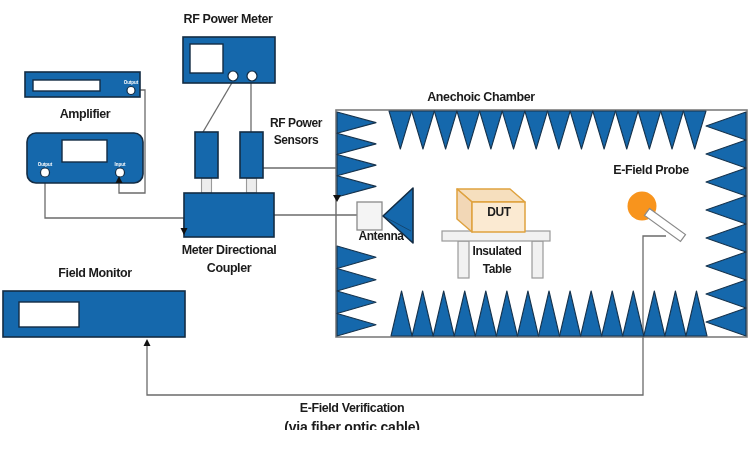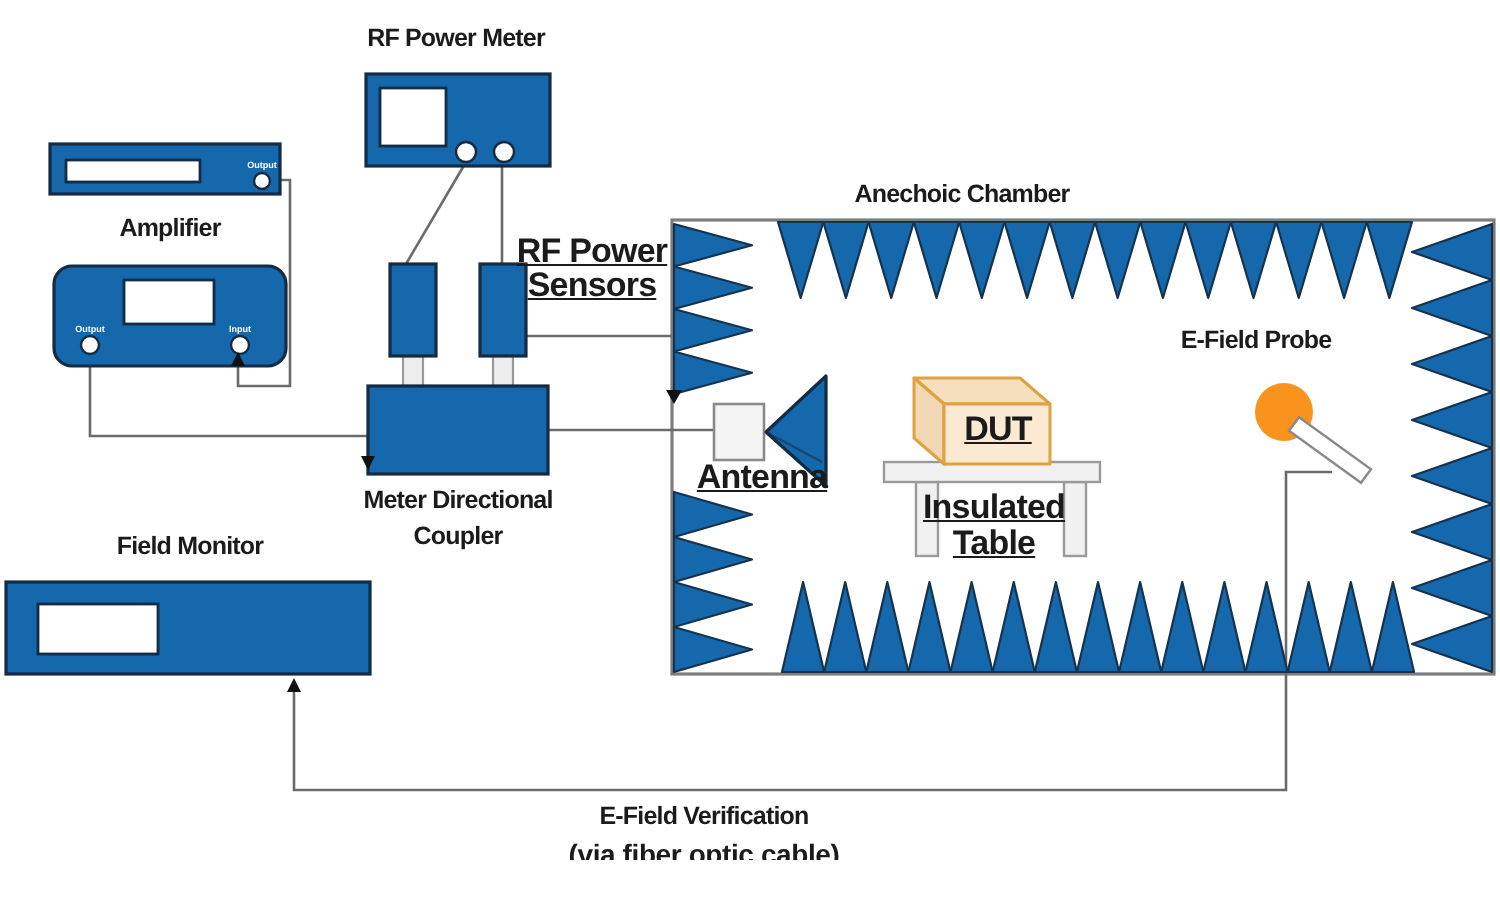--- a/index.html
+++ b/index.html
@@ -6,21 +6,21 @@
   .canvas{
     position:relative;width:750px;height:430px;background:#ffffff;overflow:hidden;
     font-family:"Liberation Sans",sans-serif;
   }
   svg{position:absolute;left:0;top:0;}
   .lbl{
     position:absolute;transform:translateX(-50%);
     font:700 12.5px "Liberation Sans",sans-serif;
     letter-spacing:-0.4px;color:var(--text,#1b1b1b);white-space:nowrap;line-height:1;
   }
-  .lbl.small{font-size:17px;text-decoration:underline;}
+  .lbl.small{font-size:12px;}
   .lbl.sub{font-size:14px;font-weight:600;letter-spacing:-0.2px;}
   .port-lbl{
     position:absolute;transform:translateX(-50%);
     font:700 4.5px "Liberation Sans",sans-serif;color:#ffffff;white-space:nowrap;line-height:1;
   }
   .dev{fill:var(--device_blue);stroke:var(--device_stroke);stroke-width:1.6;}
   .screen{fill:#ffffff;stroke:var(--device_stroke);stroke-width:1.4;}
   .port{fill:#ffffff;stroke:var(--device_stroke);stroke-width:1.2;}
   .cable{fill:none;stroke:var(--cable);stroke-width:1.3;}
   .arrow{fill:var(--arrow);stroke:none;}
@@ -163,21 +163,21 @@
 <div class="lbl" style="left:85px;top:108px">Amplifier</div>
 <div class="lbl small" style="left:296px;top:117px">RF Power</div>
 <div class="lbl small" style="left:296px;top:134px">Sensors</div>
 <div class="lbl" style="left:229px;top:244px">Meter Directional</div>
 <div class="lbl" style="left:229px;top:262px">Coupler</div>
 <div class="lbl" style="left:481px;top:91px">Anechoic Chamber</div>
 <div class="lbl small" style="left:381px;top:230px">Antenna</div>
 <div class="lbl small" style="left:499px;top:206px">DUT</div>
 <div class="lbl small" style="left:497px;top:245px">Insulated</div>
 <div class="lbl small" style="left:497px;top:263px">Table</div>
-<div class="lbl" style="left:628px;top:164px">E-Field Probe</div>
+<div class="lbl" style="left:651px;top:164px">E-Field Probe</div>
 <div class="lbl" style="left:95px;top:267px">Field Monitor</div>
 <div class="lbl" style="left:352px;top:402px">E-Field Verification</div>
 <div class="lbl sub" style="left:352px;top:420px">(via fiber optic cable)</div>
 
 <div class="port-lbl" style="left:131px;top:81px">Output</div>
 <div class="port-lbl" style="left:45px;top:163px">Output</div>
 <div class="port-lbl" style="left:120px;top:163px">Input</div>
 
 </div>
 

